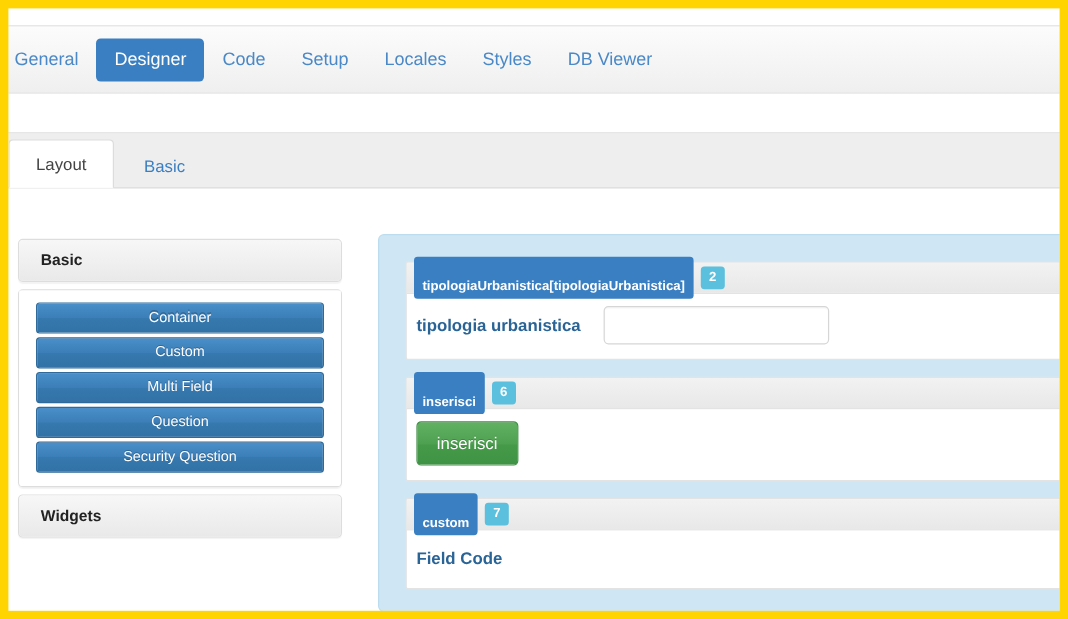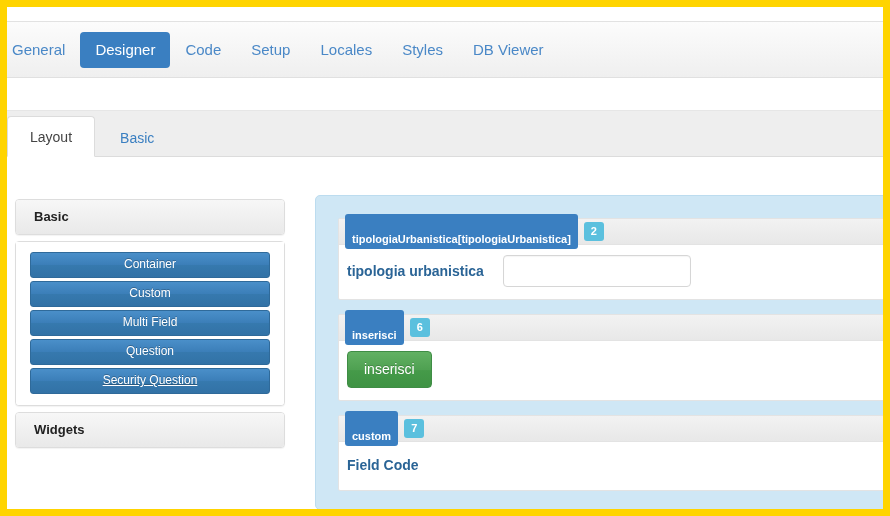--- a/index.html
+++ b/index.html
@@ -135,21 +135,21 @@
     color: #ffffff;
     background: linear-gradient(to bottom, #4a8fc9 0%, #3b7eb8 50%, #3679ae 51%, #3272a6 100%);
     border: 1px solid #2f6a9a;
     border-radius: 3px;
     padding: 4px 6px 5px 6px;
     margin-bottom: 3px;
     cursor: move;
     line-height: 15px;
     text-shadow: 0 -1px 0 rgba(0,0,0,0.25);
   }
-  .drag-btn:last-child { margin-bottom: 0; text-decoration: underline; }
+  .drag-btn:last-child { margin-bottom: 0; }
 
   
   .designer {
     position: absolute;
     left: 308px; top: 38px;
     width: 620px;
     background: #cfe7f5;
     border: 1px solid #bcdcef;
     border-radius: 5px;
     padding: 22px 0 18px 0;

